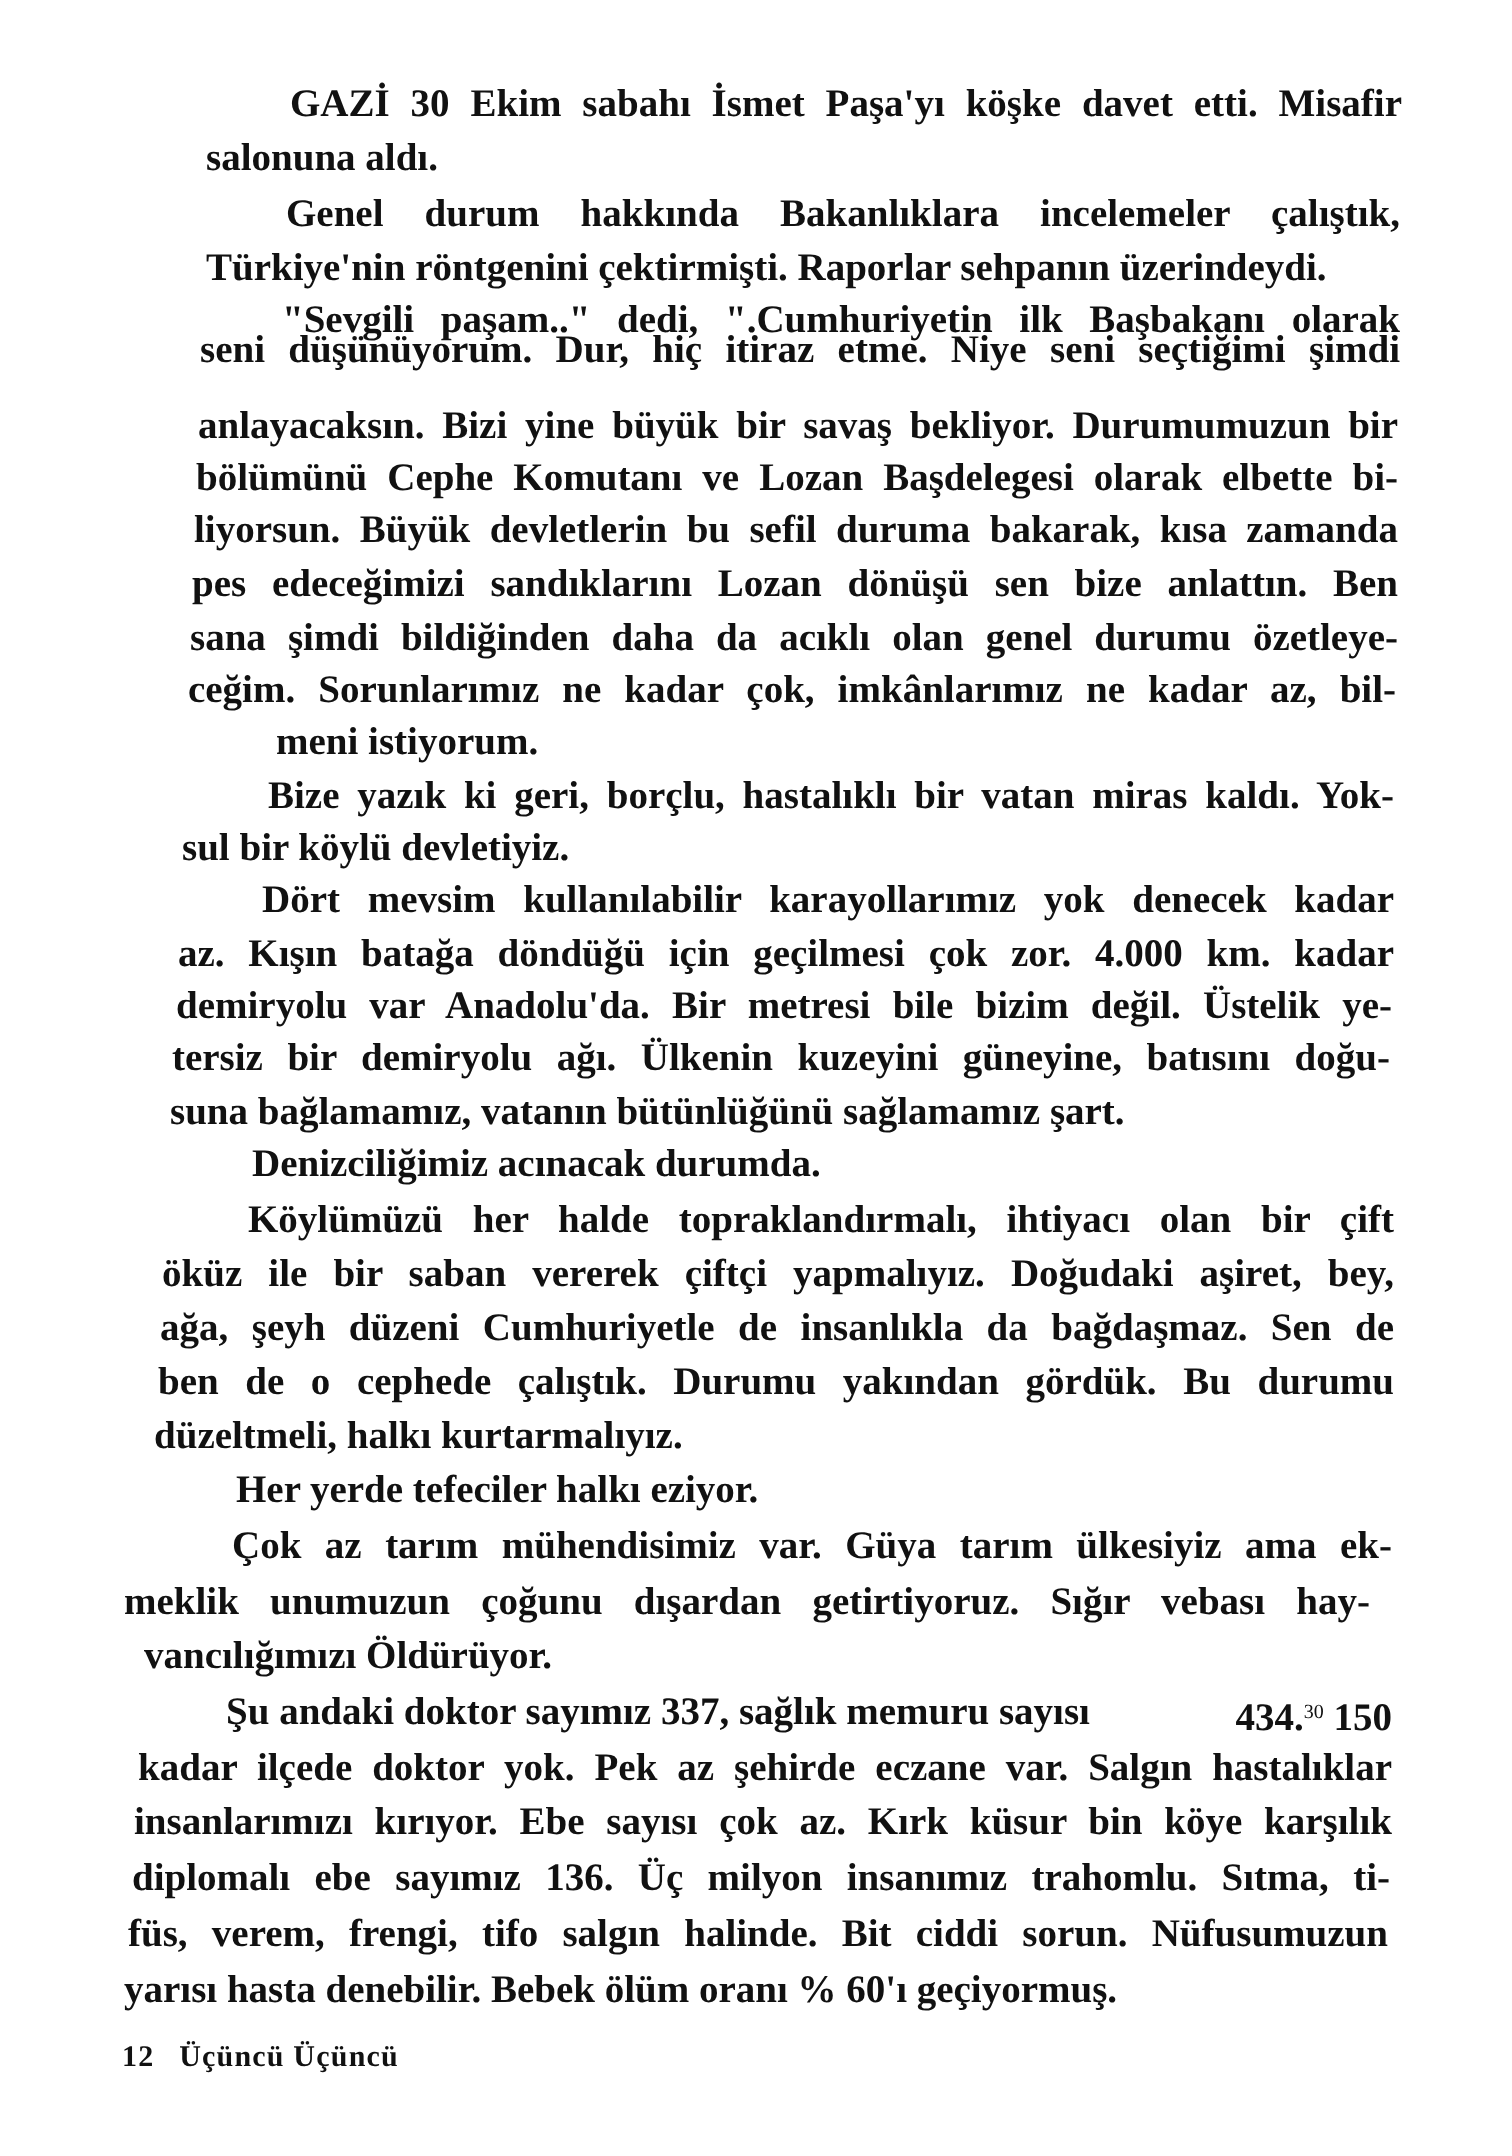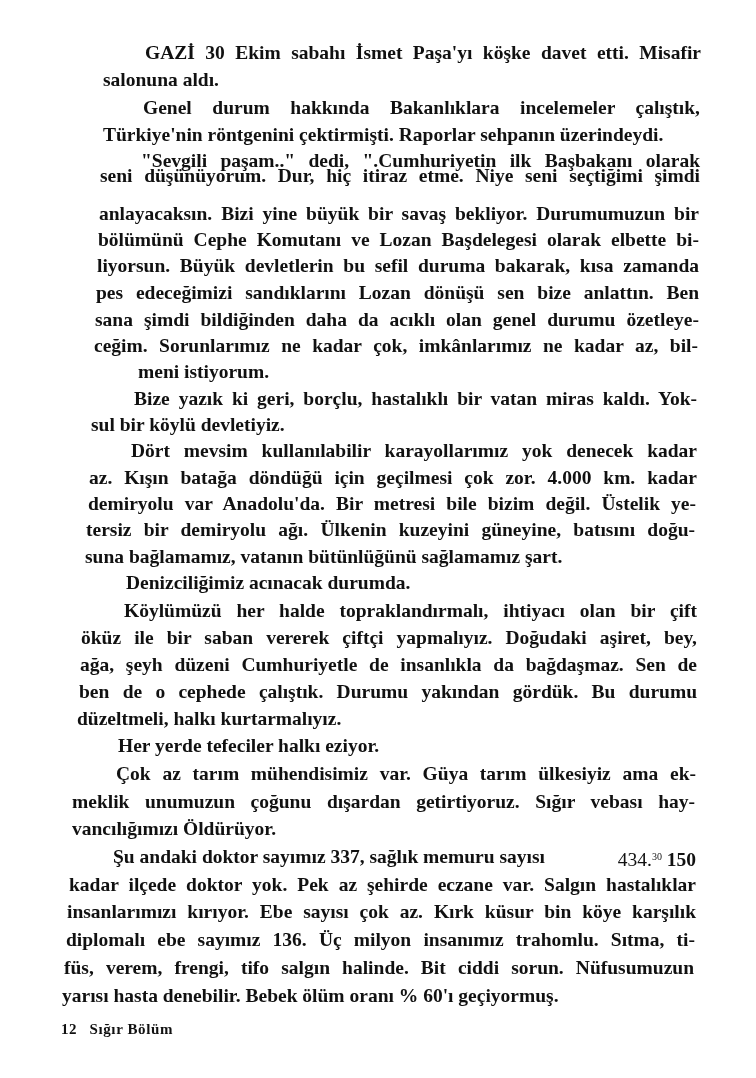--- a/index.html
+++ b/index.html
@@ -18,21 +18,21 @@
     font-weight: bold;
     font-size: 19.5px;
     line-height: 24px;
     white-space: nowrap;
     text-align: justify;
     text-align-last: justify;
     letter-spacing: 0;
   }
   .line.last { text-align-last: left; }
   .sup { font-size: 10px; vertical-align: 6px; font-weight: normal; }
-  .num-light { font-weight: normal; margin-left: 40px; }
+  .num-light { font-weight: bold; margin-left: 40px; }
   .footer {
     position: absolute;
     left: 61px; top: 1021px;
     font-family: "Liberation Serif", "DejaVu Serif", serif;
     font-weight: bold;
     font-size: 15px;
     letter-spacing: 0.6px;
     white-space: nowrap;
   }
   .footer .pn { margin-right: 8px; }
@@ -71,33 +71,33 @@
 
   <div class="line" style="left:124px; top:599px; width:573px;">Köylümüzü her halde topraklandırmalı, ihtiyacı olan bir çift</div>
   <div class="line" style="left:81px; top:626px; width:616px;">öküz ile bir saban vererek çiftçi yapmalıyız. Doğudaki aşiret, bey,</div>
   <div class="line" style="left:80px; top:653px; width:617px;">ağa, şeyh düzeni Cumhuriyetle de insanlıkla da bağdaşmaz. Sen de</div>
   <div class="line" style="left:79px; top:680px; width:618px;">ben de o cephede çalıştık. Durumu yakından gördük. Bu durumu</div>
   <div class="line last" style="left:77px; top:707px; width:619px;">düzeltmeli, halkı kurtarmalıyız.</div>
 
   <div class="line last" style="left:118px; top:734px; width:578px;">Her yerde tefeciler halkı eziyor.</div>
 
   <div class="line" style="left:116px; top:762px; width:580px;">Çok az tarım mühendisimiz var. Güya tarım ülkesiyiz ama ek-</div>
-  <div class="line" style="left:72px; top:790px; width:623px;">meklik unumuzun çoğunu dışardan getirtiyoruz. Sığır vebası hay-</div>
+  <div class="line" style="left:62px; top:790px; width:623px;">meklik unumuzun çoğunu dışardan getirtiyoruz. Sığır vebası hay-</div>
   <div class="line last" style="left:72px; top:817px; width:623px;">vancılığımızı Öldürüyor.</div>
 
   <div class="line" style="left:113px; top:845px; width:583px; display:flex; justify-content:space-between; text-align-last:auto;">
     <span>Şu andaki doktor sayımız 337, sağlık memuru sayısı</span>
     <span>
       <span class="num-light">434.</span><span class="sup">30</span>
       <span>150</span>
     </span>
   </div>
   <div class="line" style="left:69px; top:873px; width:627px;">kadar ilçede doktor yok. Pek az şehirde eczane var. Salgın hastalıklar</div>
   <div class="line" style="left:67px; top:900px; width:629px;">insanlarımızı kırıyor. Ebe sayısı çok az. Kırk küsur bin köye karşılık</div>
   <div class="line" style="left:66px; top:928px; width:629px;">diplomalı ebe sayımız 136. Üç milyon insanımız trahomlu. Sıtma, ti-</div>
   <div class="line" style="left:64px; top:956px; width:630px;">füs, verem, frengi, tifo salgın halinde. Bit ciddi sorun. Nüfusumuzun</div>
   <div class="line last" style="left:62px; top:984px; width:632px;">yarısı hasta denebilir. Bebek ölüm oranı % 60'ı geçiyormuş.</div>
 
   <div class="footer">
     <span class="pn">12</span>
-    <span>Sığır Bölüm</span>
+    <span>Üçüncü Üçüncü</span>
   </div>
 </div>
 
 </body></html>

